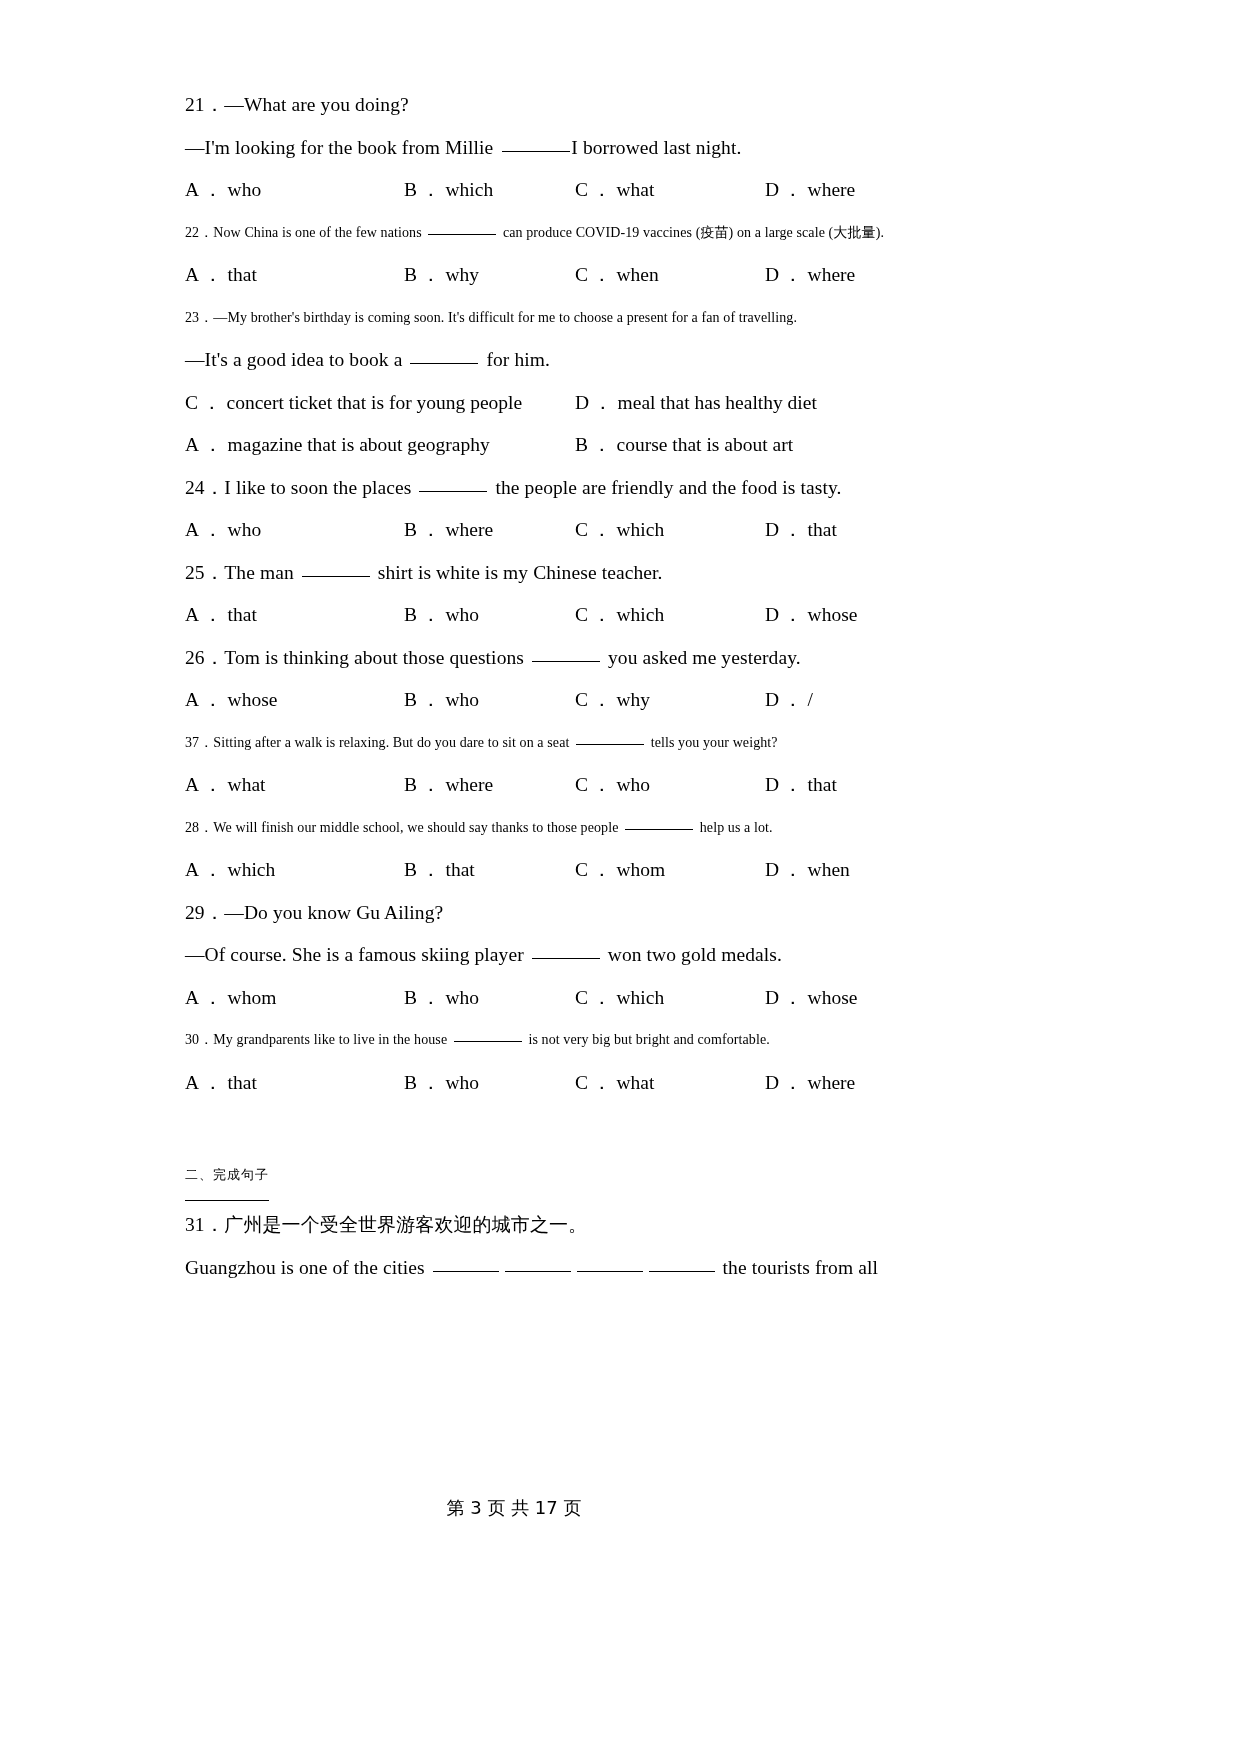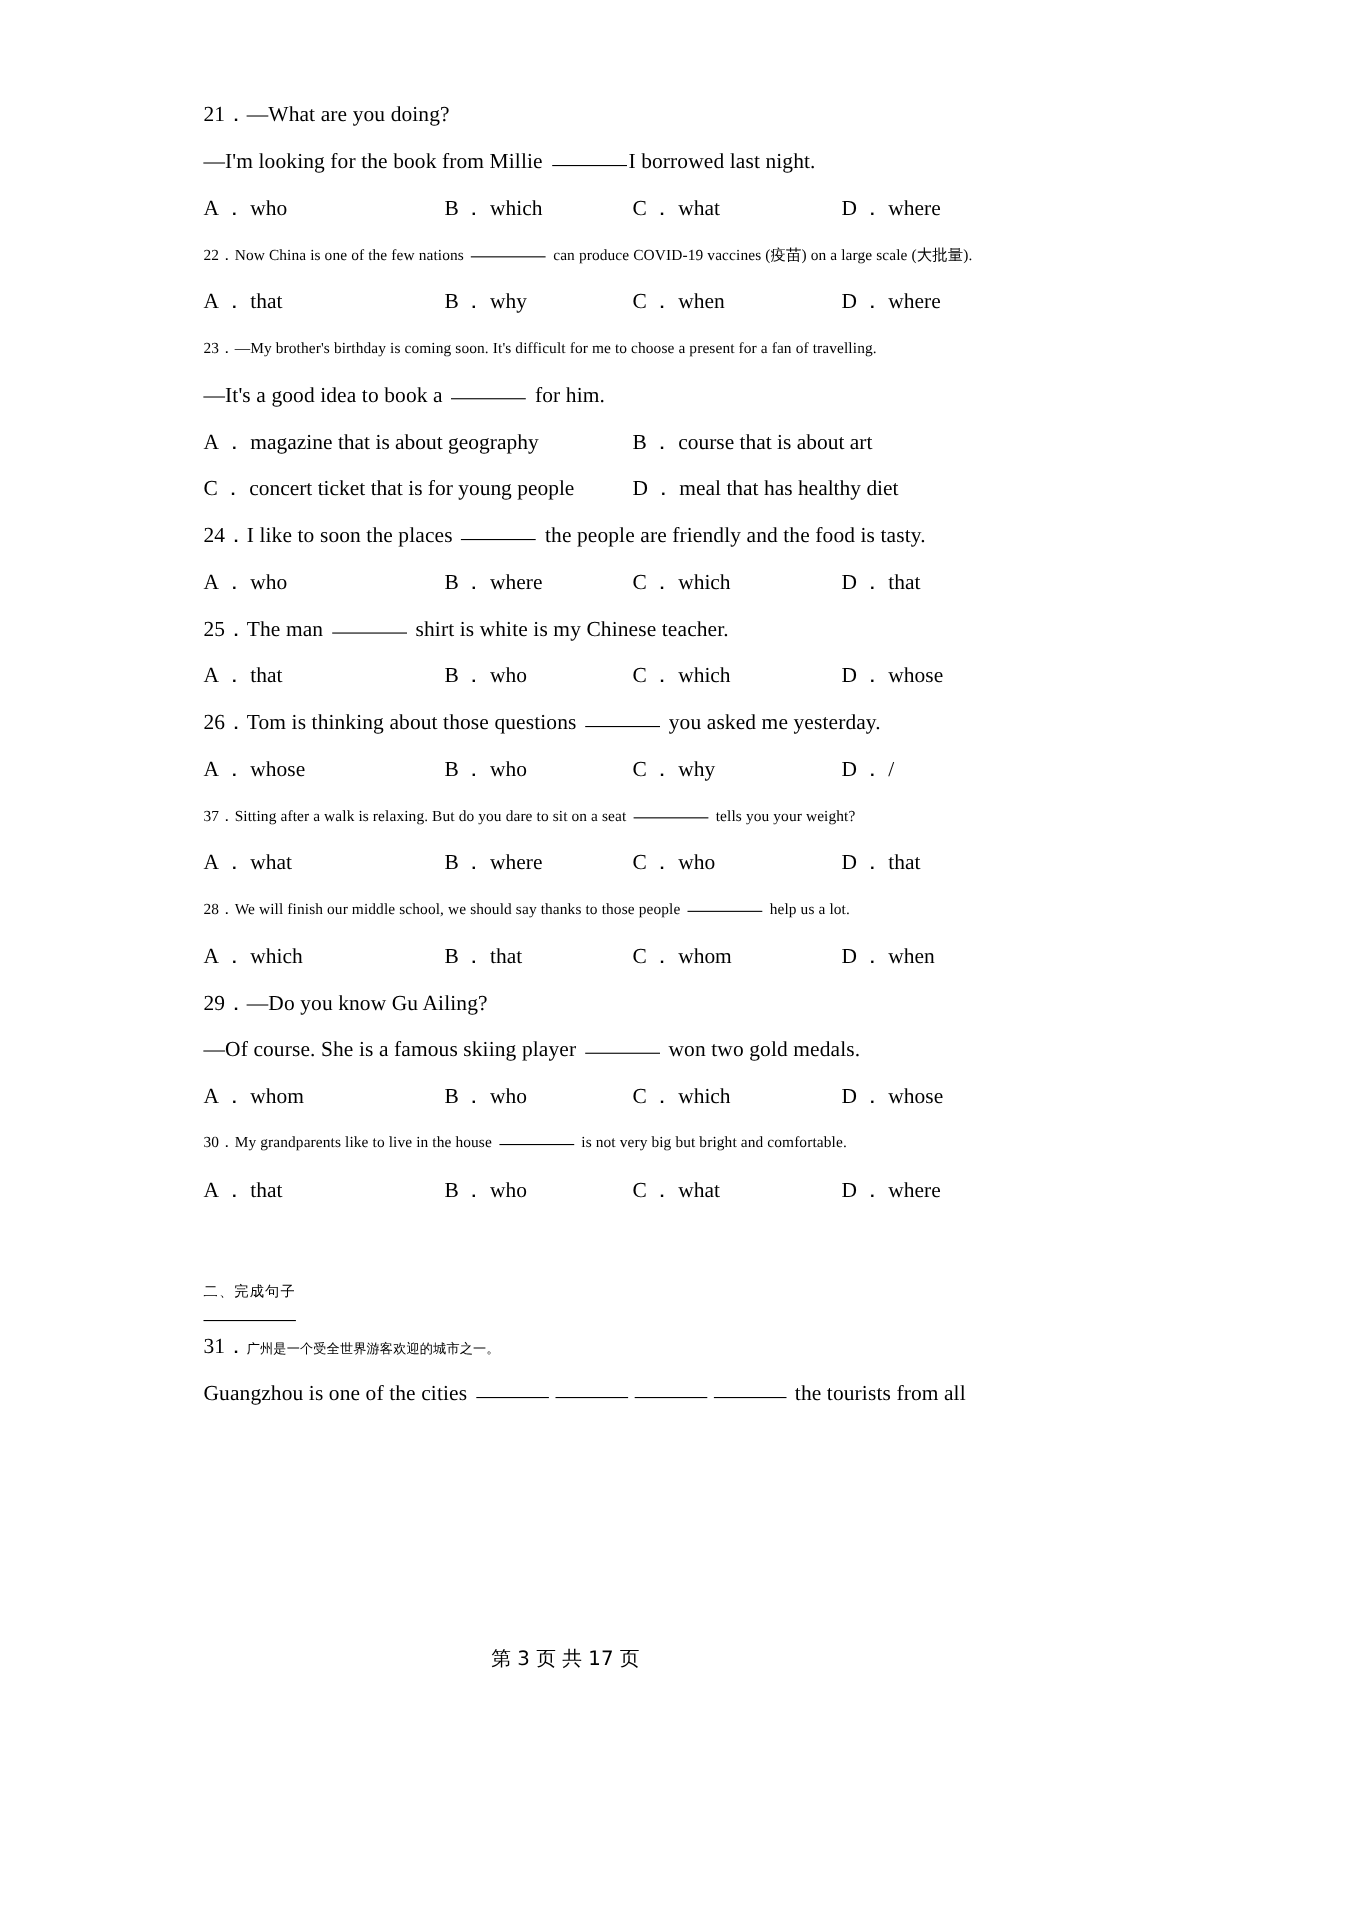--- a/index.html
+++ b/index.html
@@ -107,21 +107,21 @@
     letter-spacing: 1px;
   }
   .sec-head-wrap {
     height: 50px;
     padding-top: 6px;
   }
   .gap-before-section { height: 44px; }
 
   .cn {
     font-family: Liberation Serif, serif;
-    font-size: 12px;
+    font-size: 19px;
   }
 
   
   .footer {
     position: absolute;
     left: 0;
     top: 1496px;
     width: 1028px;
     text-align: center;
     font-size: 19px;
@@ -161,26 +161,26 @@
       <span class="opt o-d"><span class="lbl">D</span><span class="dot">．</span><span>where</span></span>
     </div>
 
     <div class="stem">
       <span>23</span><span>．</span><span>—My brother's birthday is coming soon. It's difficult for me to choose a present for a fan of travelling.</span>
     </div>
     <div class="line">
       <span>—It's a good idea to book a </span><span class="blank"></span><span> for him.</span>
     </div>
     <div class="opts2">
+      <span class="opt w-a"><span class="lbl">C</span><span class="dot">．</span><span>concert ticket that is for young people</span></span>
+      <span class="opt w-b"><span class="lbl">D</span><span class="dot">．</span><span>meal that has healthy diet</span></span>
+    </div>
+    <div class="opts2">
       <span class="opt w-a"><span class="lbl">A</span><span class="dot">．</span><span>magazine that is about geography</span></span>
       <span class="opt w-b"><span class="lbl">B</span><span class="dot">．</span><span>course that is about art</span></span>
-    </div>
-    <div class="opts2">
-      <span class="opt w-a"><span class="lbl">C</span><span class="dot">．</span><span>concert ticket that is for young people</span></span>
-      <span class="opt w-b"><span class="lbl">D</span><span class="dot">．</span><span>meal that has healthy diet</span></span>
     </div>
 
     <div class="line">
       <span>24</span><span>．</span><span>I like to soon the places </span><span class="blank"></span><span> the people are friendly and the food is tasty.</span>
     </div>
     <div class="opts">
       <span class="opt o-a"><span class="lbl">A</span><span class="dot">．</span><span>who</span></span>
       <span class="opt o-b"><span class="lbl">B</span><span class="dot">．</span><span>where</span></span>
       <span class="opt o-c"><span class="lbl">C</span><span class="dot">．</span><span>which</span></span>
       <span class="opt o-d"><span class="lbl">D</span><span class="dot">．</span><span>that</span></span>

